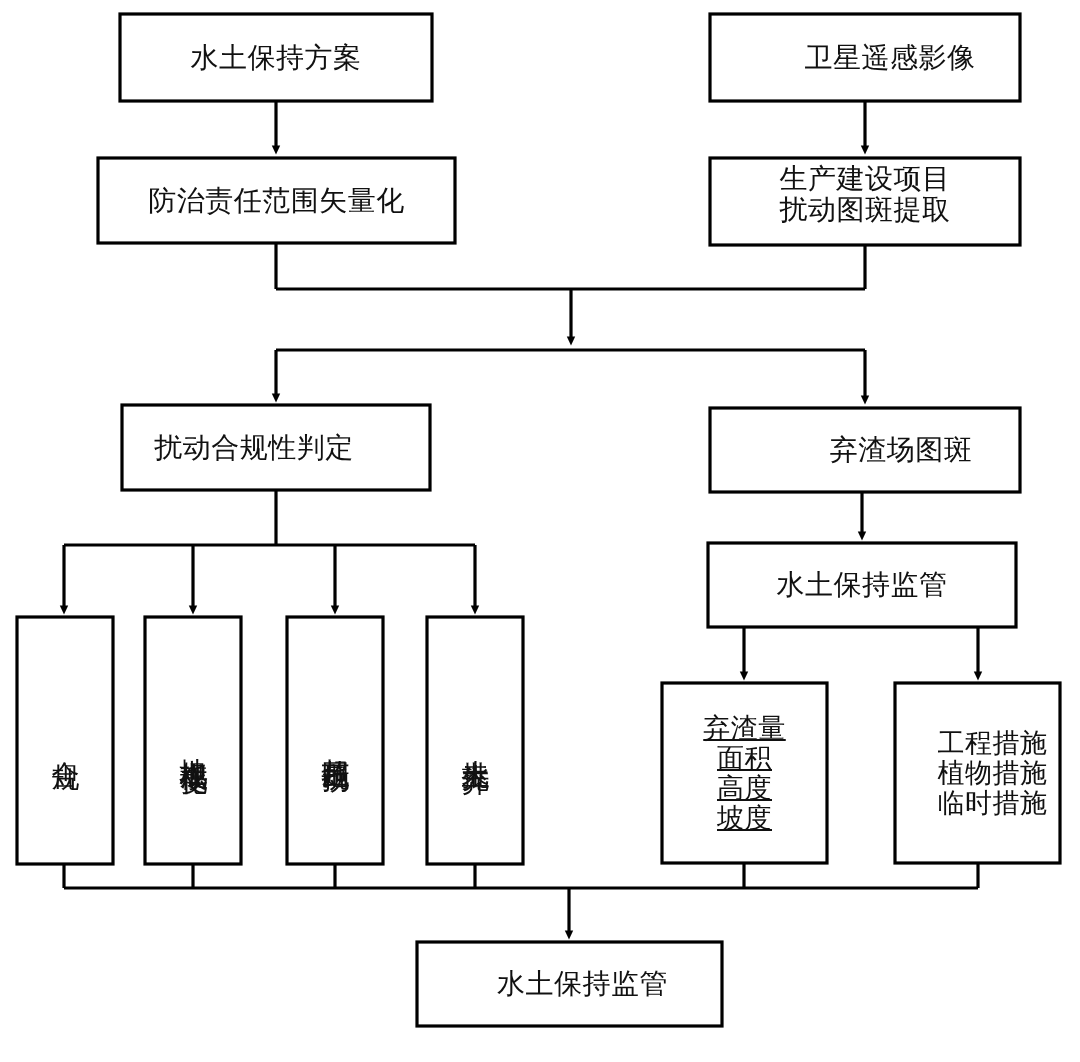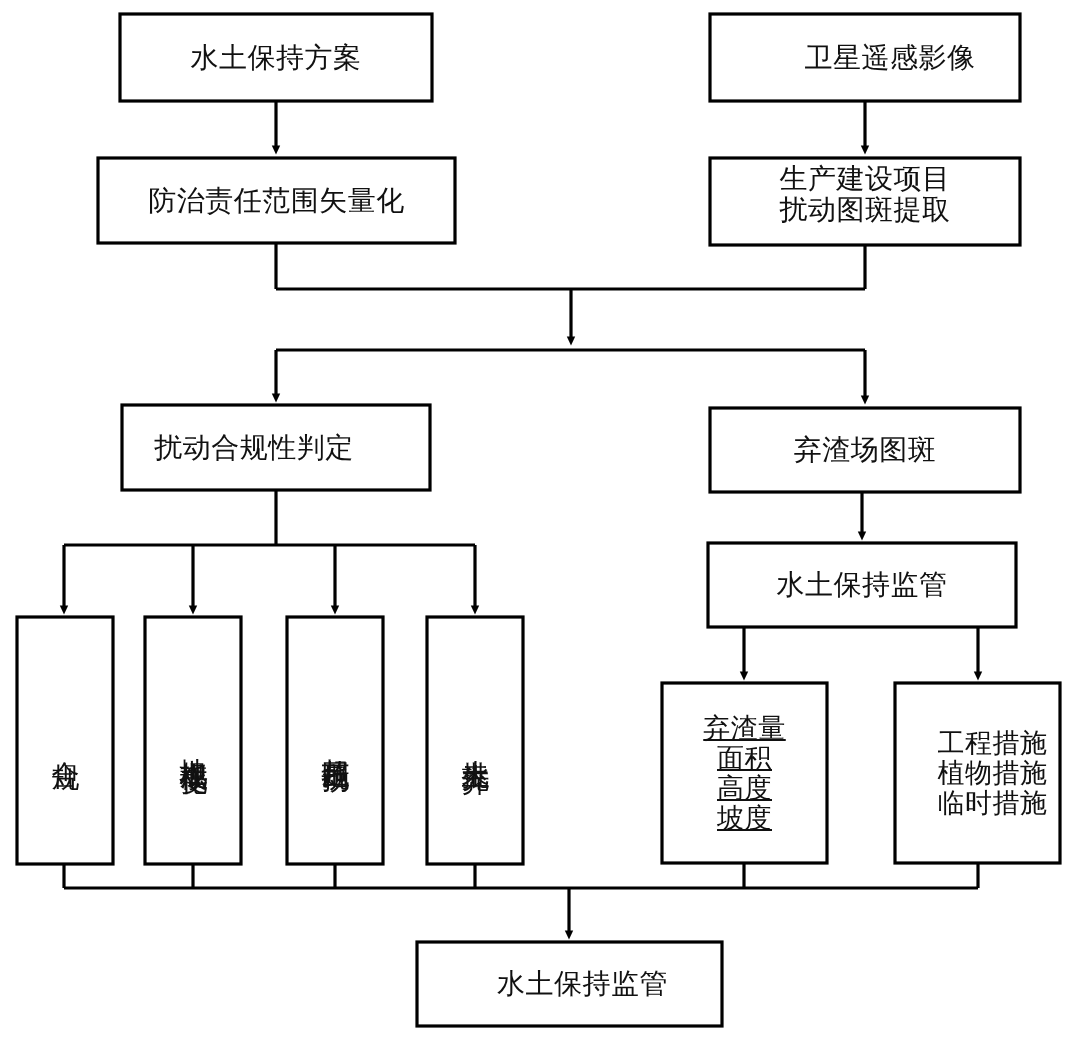--- a/index.html
+++ b/index.html
@@ -125,21 +125,21 @@
     <path class="conn" d="M64,888 L978,888"></path>
     <path class="conn" d="M569,888 L569,935" marker-end="url(#arrow)"></path>
   </svg>
 
   <div class="node-label fs-28" style="left:120px; top:14px;  width:312px; height:87px;">水土保持方案</div>
   <div class="node-label fs-28" style="left:710px; top:14px;  width:310px; height:87px;padding-left:25px;">卫星遥感影像</div>
   <div class="node-label fs-28" style="left:98px;  top:158px; width:357px; height:85px;">防治责任范围矢量化</div>
   <div class="node-label fs-28" style="left:710px; top:158px; width:310px; height:72px;">生产建设项目
 扰动图斑提取</div>
   <div class="node-label fs-28" style="left:122px; top:405px; width:264px; height:85px;">扰动合规性判定</div>
-  <div class="node-label fs-28" style="left:710px; top:408px; width:310px; height:84px;">弃渣场图斑</div>
+  <div class="node-label fs-28" style="left:746px; top:408px; width:310px; height:84px;">弃渣场图斑</div>
   <div class="node-label fs-28" style="left:708px; top:543px; width:308px; height:84px;">水土保持监管</div>
 
   <div class="node-label vertical fs-28" style="left:17px;  top:617px; width:96px; height:247px;">合规</div>
   <div class="node-label vertical fs-28" style="left:145px; top:617px; width:96px; height:247px;">地点规模变化</div>
   <div class="node-label vertical fs-28" style="left:287px; top:617px; width:96px; height:247px;">超范围扰动</div>
   <div class="node-label vertical fs-28" style="left:427px; top:617px; width:96px; height:247px;">未批先弃</div>
 
   <div class="node-label fs-27" style="left:662px; top:683px; width:165px; height:180px;text-decoration:underline;">弃渣量
 面积
 高度

